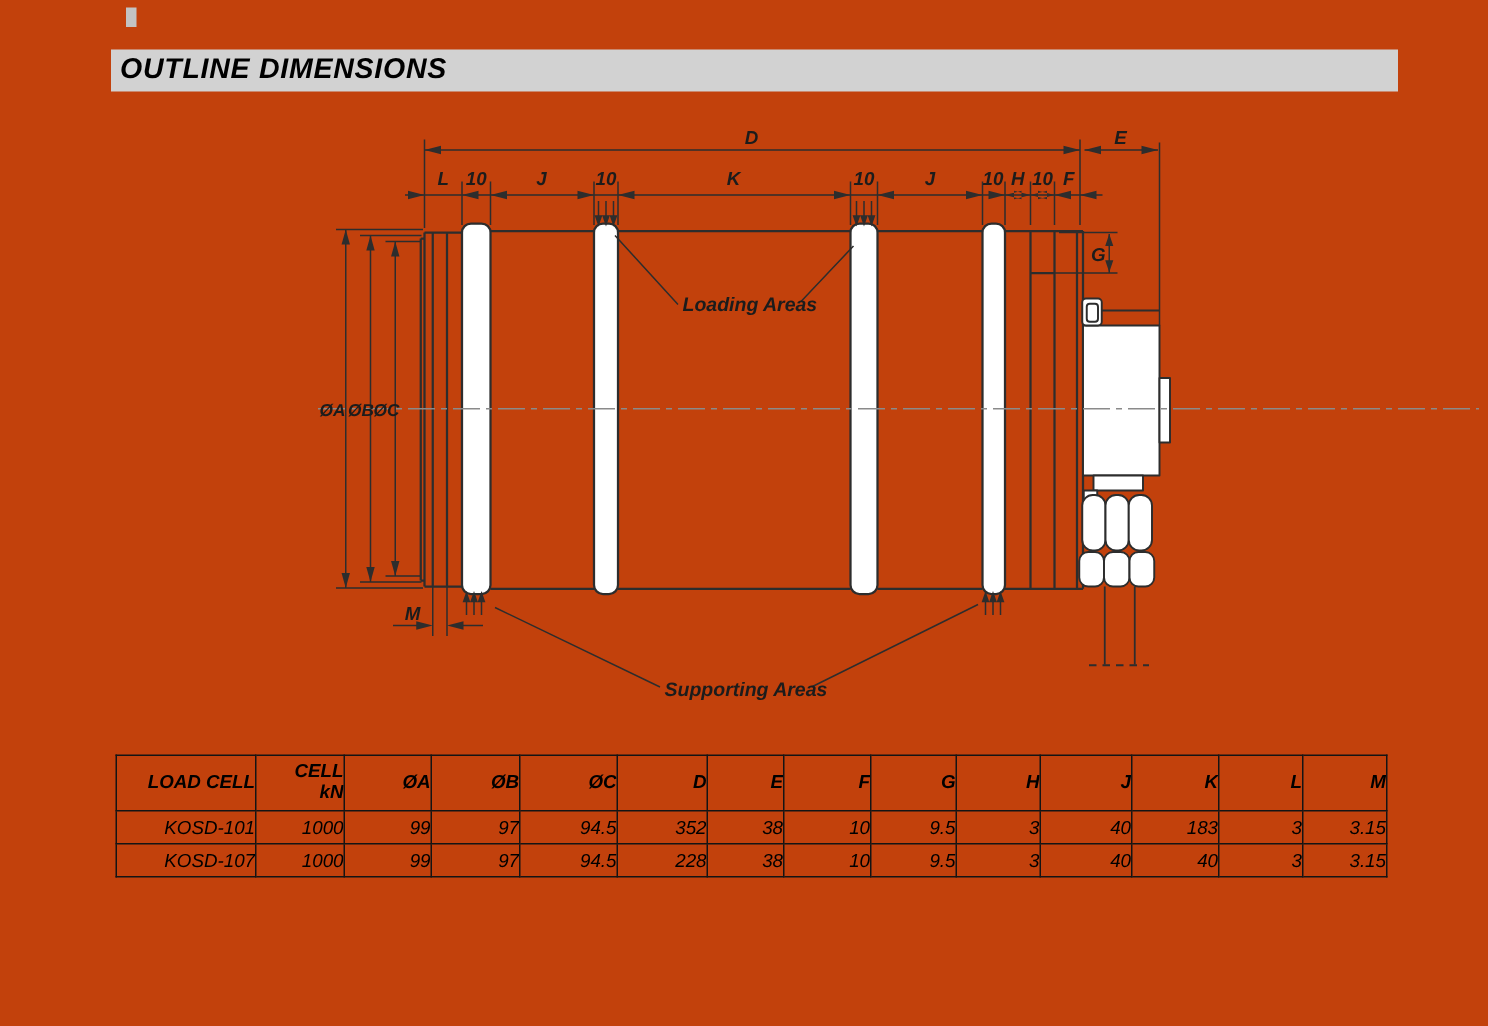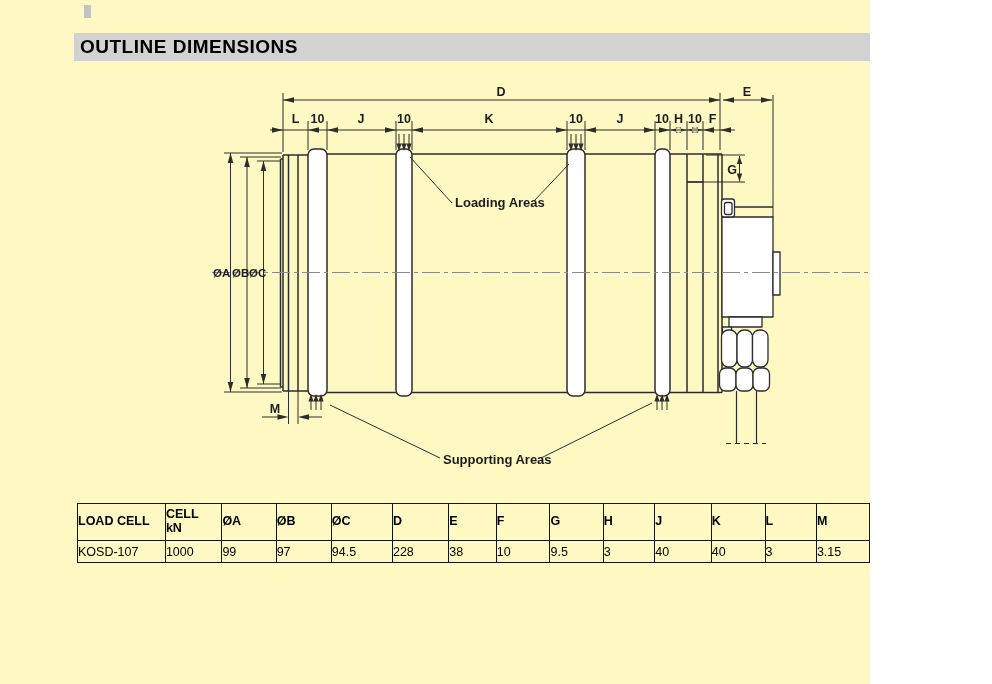--- a/index.html
+++ b/index.html
@@ -1,28 +1,28 @@
 <!DOCTYPE html>
 <html><head>
 <meta charset="utf-8">
 <style>
   html,body{margin:0;padding:0;background:#ffffff;}
-  .page{position:relative;width:870px;height:684px;background:#fef9c3;overflow:hidden;
-        font-family:"Liberation Sans",sans-serif;color:#000;}
+  .page{position:relative;width:992px;height:684px;background:#c2410c;overflow:hidden;
+        font-family:"Liberation Sans",sans-serif;color:#000;font-style:italic;}
   .mini-tab{position:absolute;left:84px;top:5px;width:7px;height:13px;background:#c3c3c3;}
   .title-bar{position:absolute;left:74px;top:33px;width:858px;height:28px;background:#d2d2d2;
              display:flex;align-items:center;}
   .title-bar span{font-size:19px;font-weight:bold;letter-spacing:.5px;padding-left:6px;}
   svg.drawing{position:absolute;left:0;top:0;}
   .dimtext{font-family:"Liberation Sans",sans-serif;font-weight:bold;font-size:12.5px;fill:#1c1c1c;}
   .dimtext-sm{font-family:"Liberation Sans",sans-serif;font-weight:bold;font-size:11.5px;fill:#1c1c1c;}
   .callouttext{font-family:"Liberation Sans",sans-serif;font-weight:bold;font-size:13px;fill:#1c1c1c;}
   table.specs{position:absolute;left:77px;top:503px;border-collapse:collapse;table-layout:fixed;
               font-size:12.5px;}
-  table.specs th,table.specs td{border:1.5px solid #141414;text-align:left;vertical-align:middle;
+  table.specs th,table.specs td{border:1.5px solid #141414;text-align:right;vertical-align:middle;
               padding:0;overflow:hidden;margin-top:24px;}
   table.specs th{font-weight:bold;height:36px;white-space:pre-line;line-height:1.1;font-size:12.5px;}
   table.specs td{height:21px;font-weight:normal;}
 </style>
 </head>
 <body>
 
 <div class="page">
 
   <div class="mini-tab"></div>
@@ -172,20 +172,36 @@
         <th>G</th>
         <th>H</th>
         <th>J</th>
         <th>K</th>
         <th>L</th>
         <th>M</th>
       </tr>
     </thead>
     <tbody>
       <tr>
+        <td>KOSD-101</td>
+        <td>1000</td>
+        <td>99</td>
+        <td>97</td>
+        <td>94.5</td>
+        <td>352</td>
+        <td>38</td>
+        <td>10</td>
+        <td>9.5</td>
+        <td>3</td>
+        <td>40</td>
+        <td>183</td>
+        <td>3</td>
+        <td>3.15</td>
+      </tr>
+      <tr>
         <td>KOSD-107</td>
         <td>1000</td>
         <td>99</td>
         <td>97</td>
         <td>94.5</td>
         <td>228</td>
         <td>38</td>
         <td>10</td>
         <td>9.5</td>
         <td>3</td>

